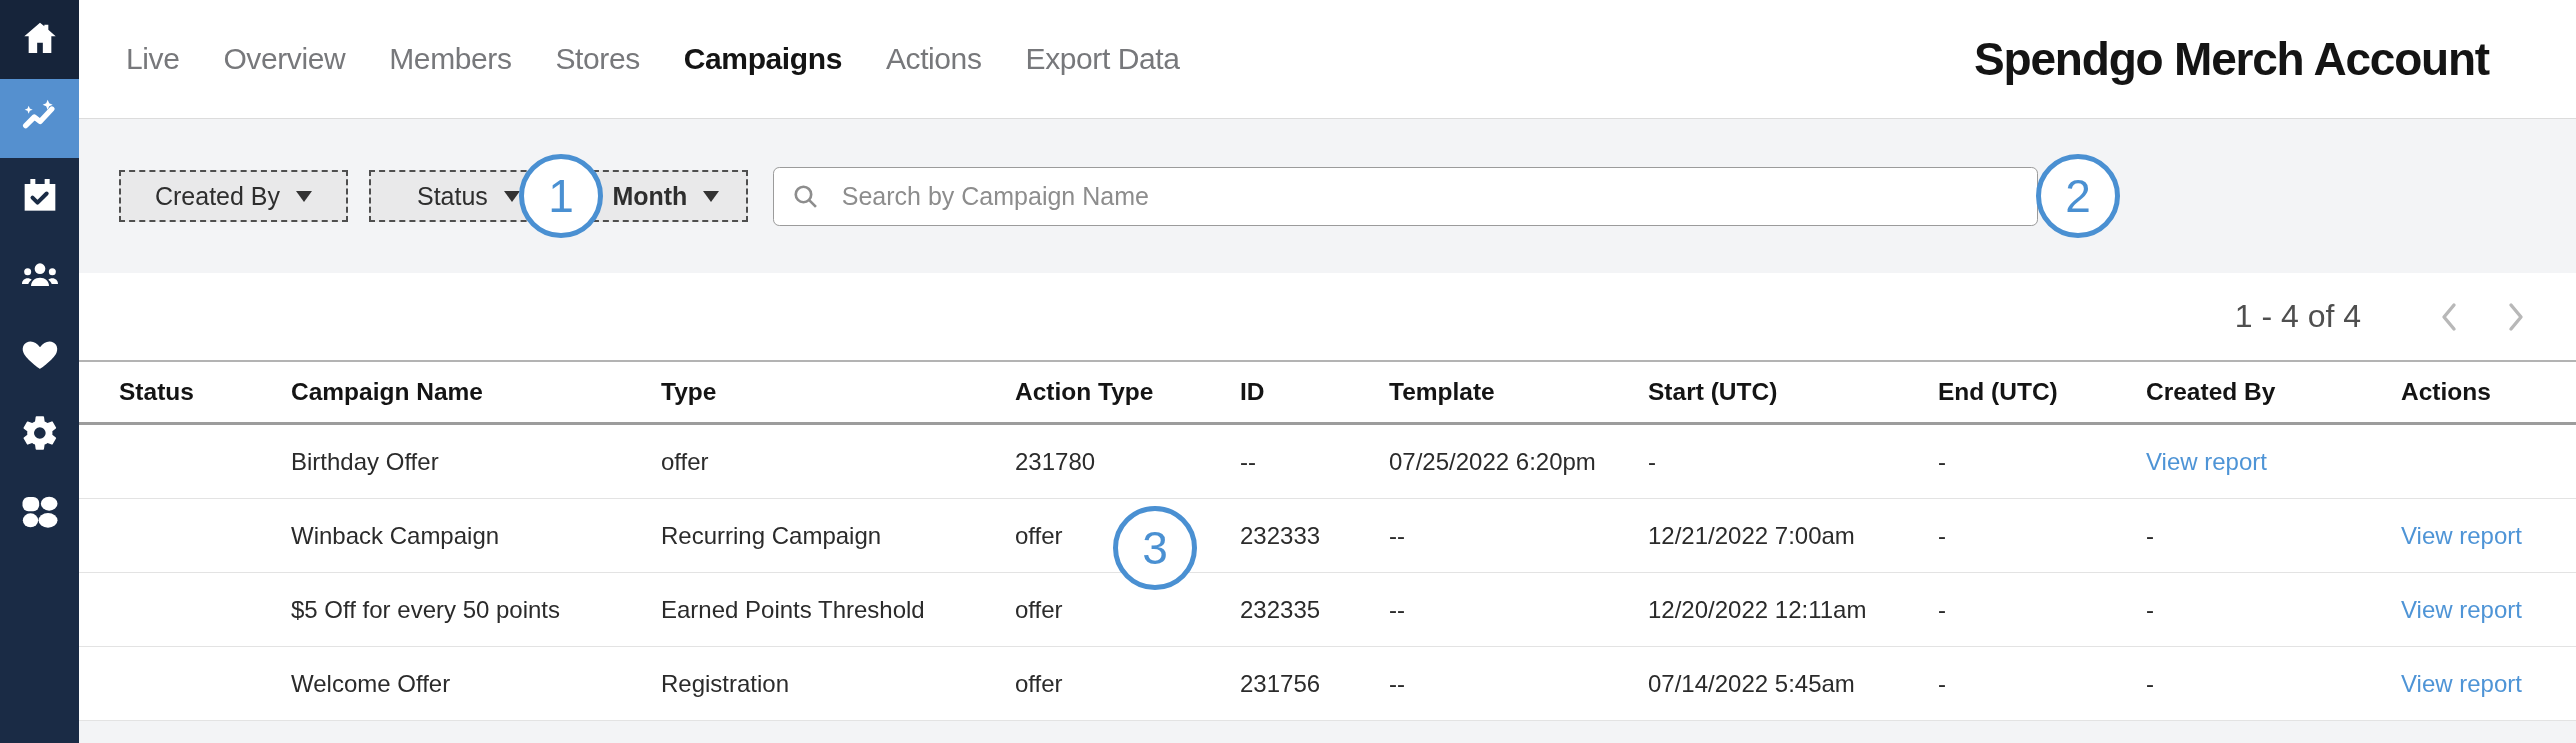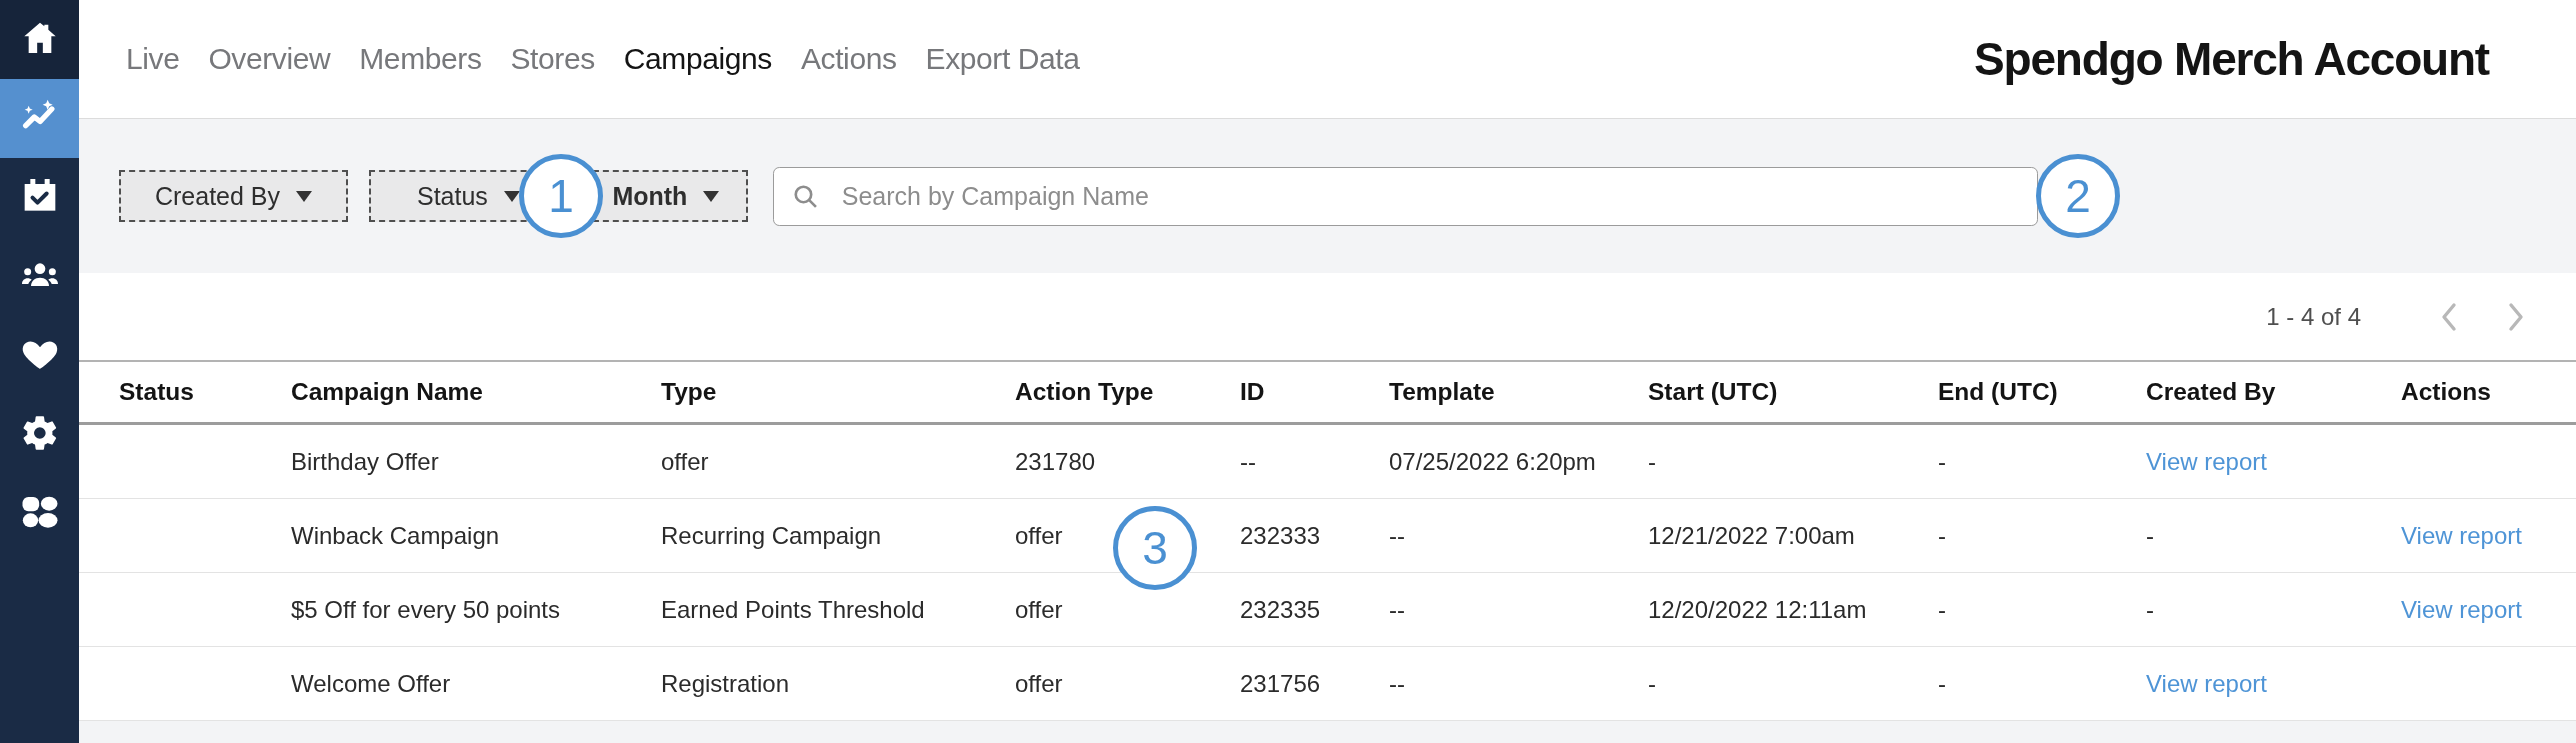--- a/index.html
+++ b/index.html
@@ -31,26 +31,26 @@
   .main { position: absolute; left: 79px; top: 0; right: 0; }
 
   
   .topnav {
     height: 119px;
     background: #ffffff;
     border-bottom: 1.6px solid #dcdcdc;
     display: flex; align-items: center;
     padding: 0 87px 0 47px;
   }
-  .nav-items { display: flex; gap: 29px; align-items: center; }
+  .nav-items { display: flex; gap: 44px; align-items: center; }
   .nav-item {
     font-size: 30px; color: #77787b; letter-spacing: -0.4px;
     cursor: default; white-space: nowrap;
   }
-  .nav-item.active { color: #141414; font-weight: 400; }
+  .nav-item.active { color: #141414; font-weight: 700; }
   .page-title {
     margin-left: auto;
     font-size: 46px; color: #141414; letter-spacing: -1.2px;
     white-space: nowrap;
   }
 
   
   .filterbar {
     height: 154px;
     background: #f3f4f6;
@@ -91,21 +91,21 @@
   }
   .searchbox input::placeholder { color: #8d8d8d; }
 
   
   .pagerow {
     height: 87px;
     background: #ffffff;
     display: flex; align-items: center; justify-content: flex-end;
     padding-right: 48px;
   }
-  .page-range { font-size: 24px; color: #4f4f4f; margin-right: 75px; }
+  .page-range { font-size: 32px; color: #4f4f4f; margin-right: 75px; }
   .pg-btn { width: 27px; height: 35px; display: flex; align-items: center; justify-content: center; cursor: pointer; }
   .pg-btn + .pg-btn { margin-left: 38px; }
   .pg-btn svg { width: 24px; height: 32px; stroke: #b8b8b8; fill: none; stroke-width: 3.4; stroke-linecap: round; stroke-linejoin: round; }
 
   
   .table { width: 100%; border-top: 2.4px solid #b3b3b3; background: #ffffff; }
   .trow {
     display: grid;
     grid-template-columns: 172px 370px 354px 225px 149px 259px 290px 208px 255px 1fr;
     align-items: center;
@@ -316,20 +316,21 @@
       <span><a class="view-report">View report</a></span>
     </div>
 
     <div class="trow tdata">
       <span><span class="status-dot"></span></span>
       <span>Welcome Offer</span>
       <span>Registration</span>
       <span>offer</span>
       <span>231756</span>
       <span>--</span>
+      <span>07/14/2022 5:45am</span>
       <span>-</span>
       <span>-</span>
       <span><a class="view-report">View report</a></span>
     </div>
   </section>
 
   <div class="bottomstrip"></div>
 </div>
 
 <div class="ann ann-1">1</div>

